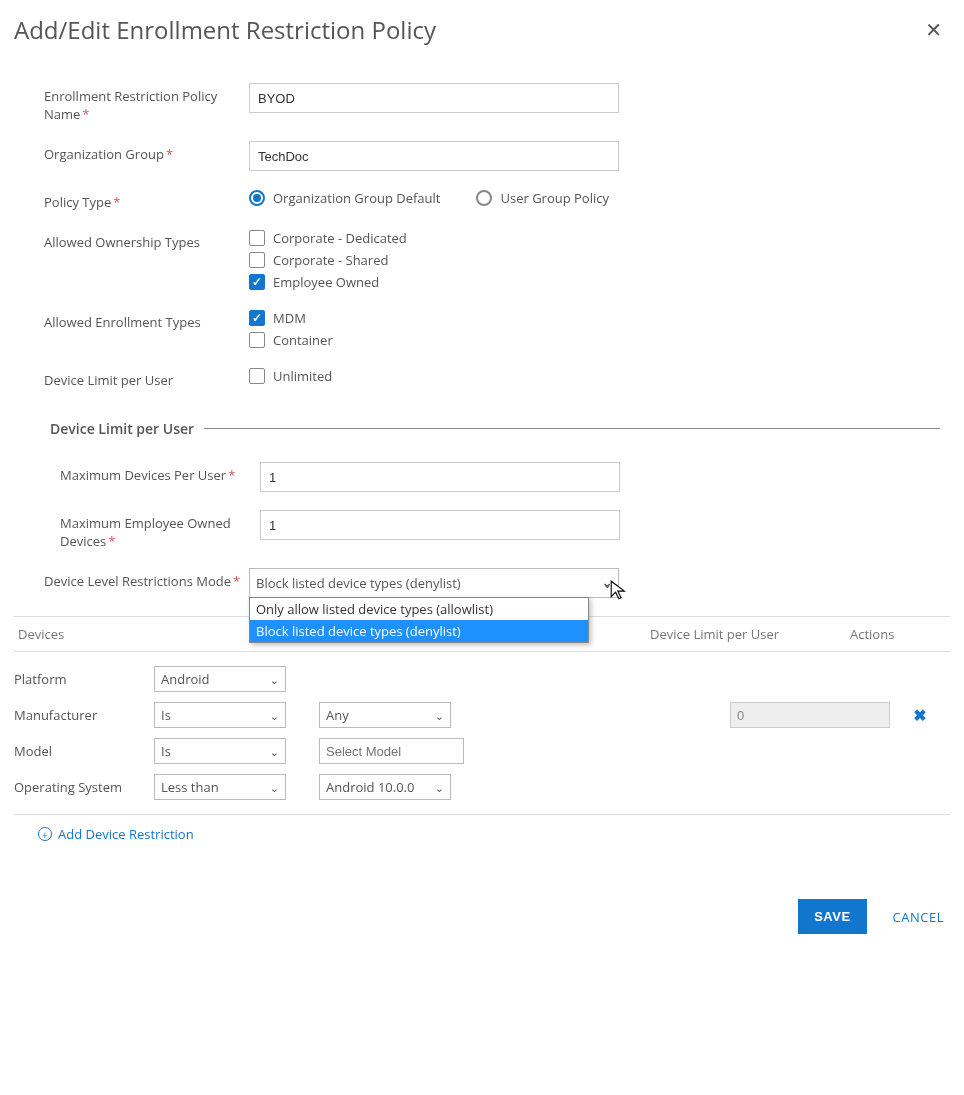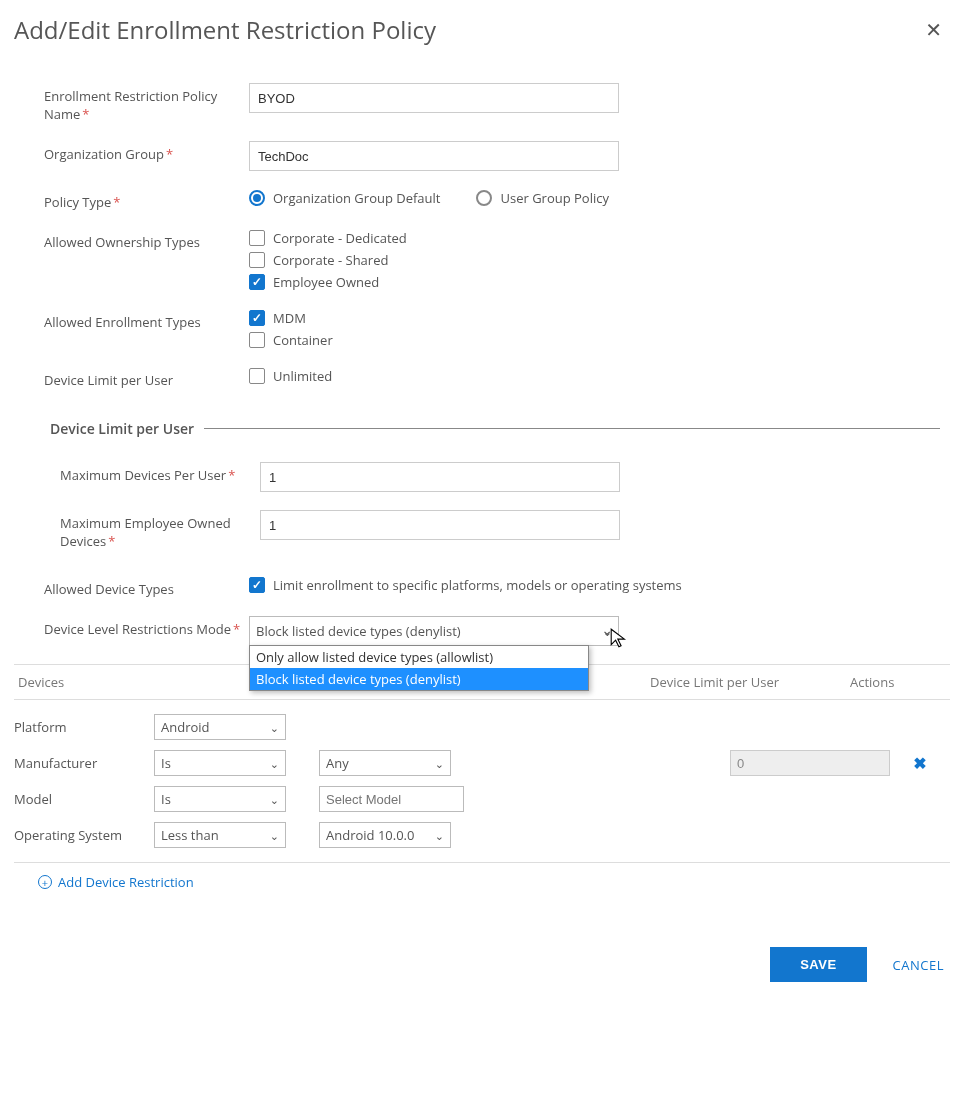--- a/index.html
+++ b/index.html
@@ -223,21 +223,21 @@
     gap: 26px;
     align-items: center;
     margin-top: 56px;
     padding-right: 6px;
   }
   .btn-save {
     background: #1276ce;
     color: #fff;
     font-weight: 600;
     font-size: 13px;
-    padding: 10px 30px;
+    padding: 10px 16px;
     border: none;
     cursor: pointer;
     letter-spacing: 0.5px;
   }
   .btn-cancel {
     color: #1276ce;
     font-weight: 400;
     font-size: 13px;
     cursor: pointer;
     letter-spacing: 0.5px;
@@ -365,29 +365,20 @@
     <div class="row">
       <div class="label-col" style="width:200px">
         <span>Maximum Employee Owned Devices</span><span class="req">*</span>
       </div>
       <div class="input-col">
         <input class="text-input" style="width: 360px;" value="1">
       </div>
     </div>
   </div>
 
-  <div class="row" style="margin-top:26px">
-    <div class="label-col">Allowed Device Types</div>
-    <div class="input-col">
-      <div class="checkbox-item">
-        <span class="checkbox checked"></span>
-        <span>Limit enrollment to specific platforms, models or operating systems</span>
-      </div>
-    </div>
-  </div>
 
   <div class="row" style="position:relative">
     <div class="label-col">
       <span>Device Level Restrictions Mode</span><span class="req">*</span>
     </div>
     <div class="input-col">
       <div class="select-wrap">
         <div class="sel-dd" style="width:370px;height:30px">
           <span>Block listed device types (denylist)</span>
           <span class="caret">⌄</span>

